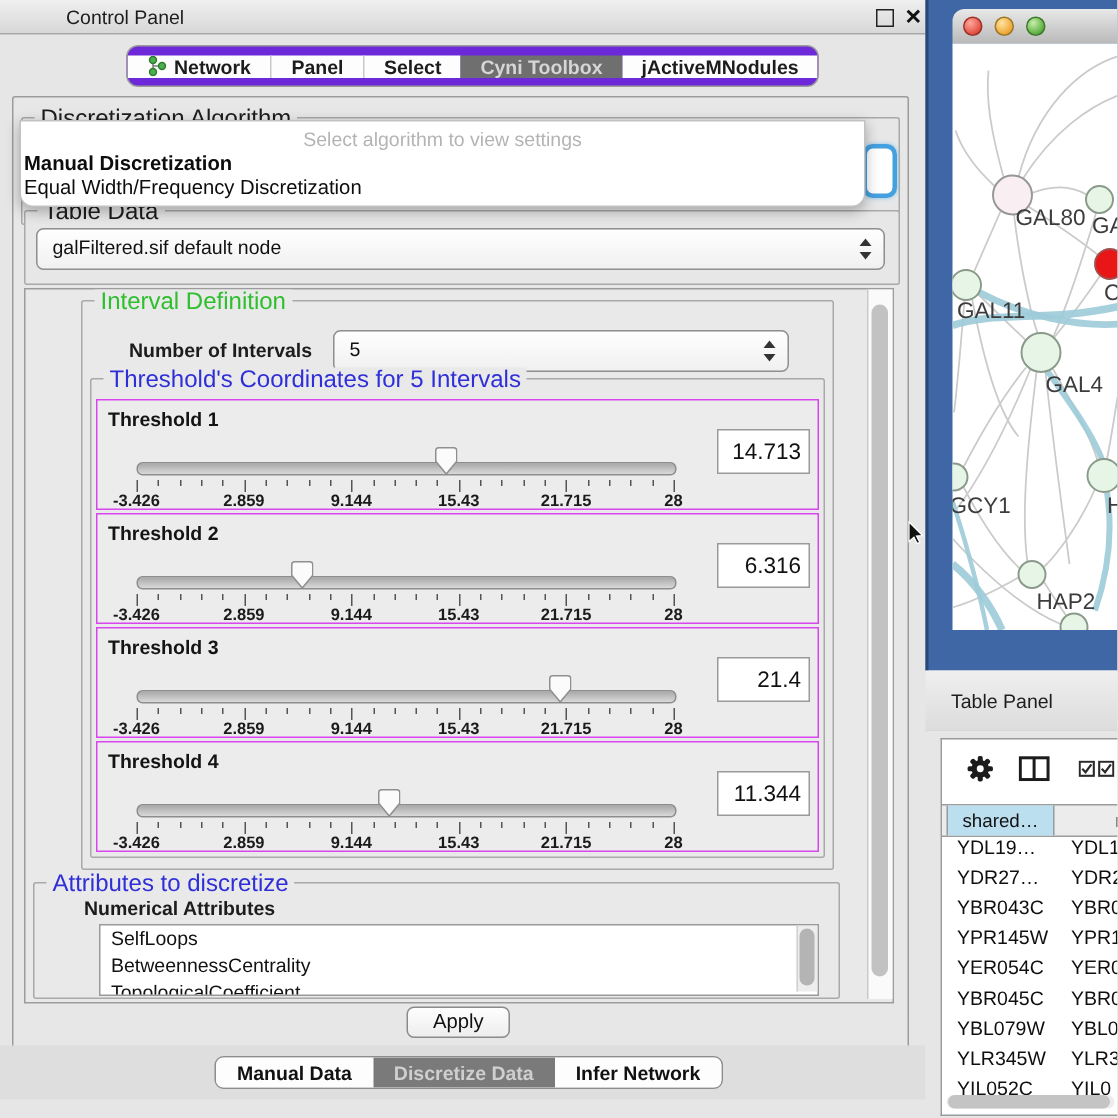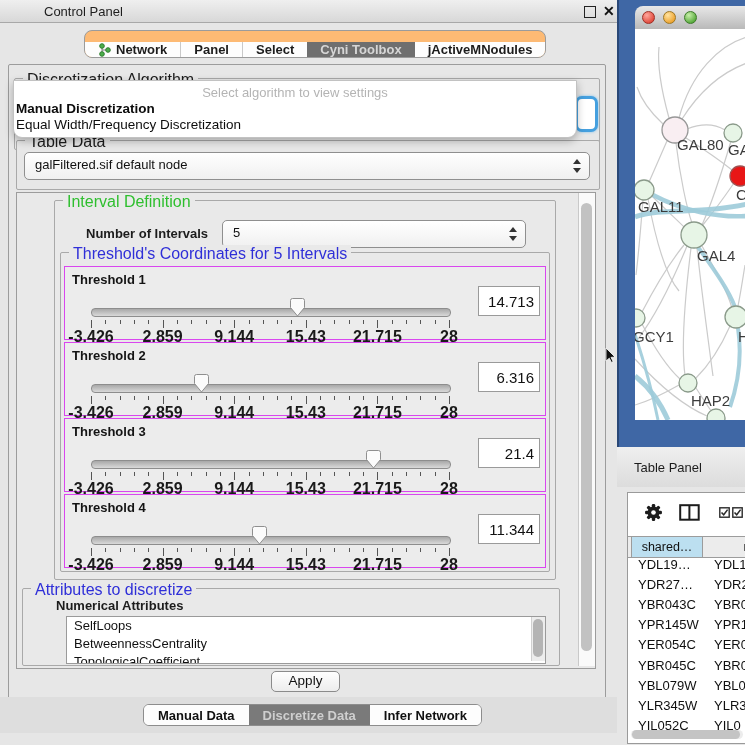--- a/index.html
+++ b/index.html
@@ -7,22 +7,22 @@
        font-family:"Liberation Sans",sans-serif;font-size:13px;color:#1c1c1c;}
 
   
   #cp{position:absolute;left:0;top:0;width:617px;height:745px;background:#e6e6e6;}
   #cp-titlebar{position:absolute;left:0;top:0;width:617px;height:22px;
     background:linear-gradient(#efefef,#d8d8d8);border-bottom:1px solid #a8a8a8;}
   #cp-title{position:absolute;left:8px;top:4px;font-size:13px;color:#1d1d1d;margin-left:36px;}
   #cp-float{position:absolute;left:584px;top:6px;width:10px;height:10px;border:1.6px solid #222;}
   #cp-close{position:absolute;left:603px;top:4px;font-size:14px;font-weight:bold;color:#111;line-height:14px;}
 
-  #cp-tabs{position:absolute;left:84px;top:30px;height:26px;display:flex;align-items:flex-end;
-    background:#fdba74;border:1px solid #9b9b9b;border-radius:8px;overflow:hidden;}
+  #cp-tabs{position:absolute;left:84px;top:30px;height:26px;display:flex;align-items:center;
+    background:#6d28d9;border:1px solid #9b9b9b;border-radius:8px;overflow:hidden;}
   .tab{display:flex;align-items:center;gap:5px;padding:0 13px;font-size:13px;font-weight:bold;color:#1c1c1c;background:#fdfdfd;}
   .tab:not(.sel)+.tab:not(.sel){border-left:1px solid #c9c9c9;}
   .tab.sel{background:#6f6f6f;color:#d6d6d6;}
 
   #cp-outer{position:absolute;left:8px;top:64px;width:596px;height:633px;
     background:#e7e7e7;border:1px solid #9c9c9c;border-radius:2px;}
 
   .group{position:absolute;border:1px solid #a9a9a9;border-radius:2px;}
   .group-title{position:absolute;top:-8px;left:8px;padding:0 4px;background:#e7e7e7;font-size:16px;}
   .gt-green{color:#2ebf2e;}
@@ -60,21 +60,21 @@
 
   .thr{position:absolute;left:64px;width:480px;height:72px;background:#ececec;border:1px solid #d946ef;}
   .thr-title{position:absolute;left:7px;top:5px;font-weight:bold;font-size:13px;color:#141414;}
   .sl{position:absolute;left:26px;top:28px;width:358px;height:42px;}
   .track{position:absolute;left:0;top:13px;width:358px;height:7px;border:1px solid #8d8d8d;border-radius:4px;
     background:linear-gradient(#a8a8a8,#d9d9d9);}
   .thumb{position:absolute;top:3px;}
   .ticks{position:absolute;left:0;top:25px;width:358px;height:8px;}
   .tick{position:absolute;top:0;width:1px;background:#555;}
   .tlabels{position:absolute;left:0;top:33px;width:358px;height:12px;}
-  .tlabel{position:absolute;transform:translateX(-50%);font-size:16px;font-weight:bold;color:#1a1a1a;white-space:nowrap;text-align:right;}
+  .tlabel{position:absolute;transform:translateX(-50%);font-size:11px;font-weight:bold;color:#1a1a1a;white-space:nowrap;text-align:right;}
   .thr-val{position:absolute;left:413px;top:19px;width:50px;height:28px;background:#fff;border:1px solid #9a9a9a;
     font-family:"Liberation Sans",sans-serif;font-size:15px;color:#111;text-align:right;padding:0 5px;}
 
   #attr-group{left:22px;top:588px;width:536px;height:76px;background:#e9e9e9;}
   #attr-sub{position:absolute;left:56px;top:598px;font-weight:bold;font-size:13px;}
   #attr-list{position:absolute;left:66px;top:616px;width:478px;height:46px;background:#fff;border:1px solid #9a9a9a;overflow:hidden;}
   .attr-item{height:18px;line-height:18px;padding-left:7px;font-size:13px;color:#111;white-space:nowrap;}
   #attr-scroll{position:absolute;right:0;top:0;width:13px;height:44px;background:#ededed;border-left:1px solid #d0d0d0;}
   #attr-thumb{position:absolute;left:1px;top:2px;width:10px;height:38px;background:#b4b4b4;border-radius:5px;}
 

